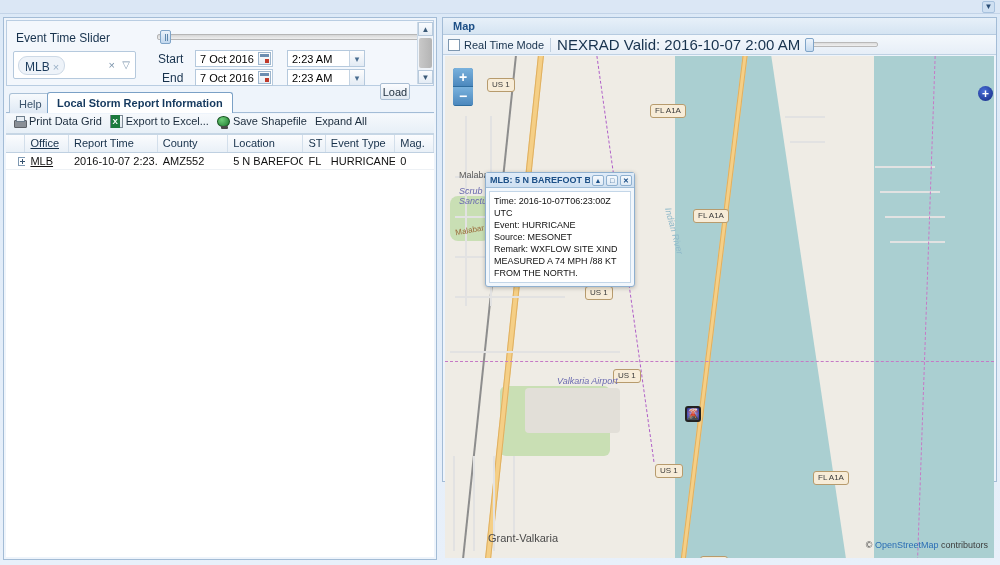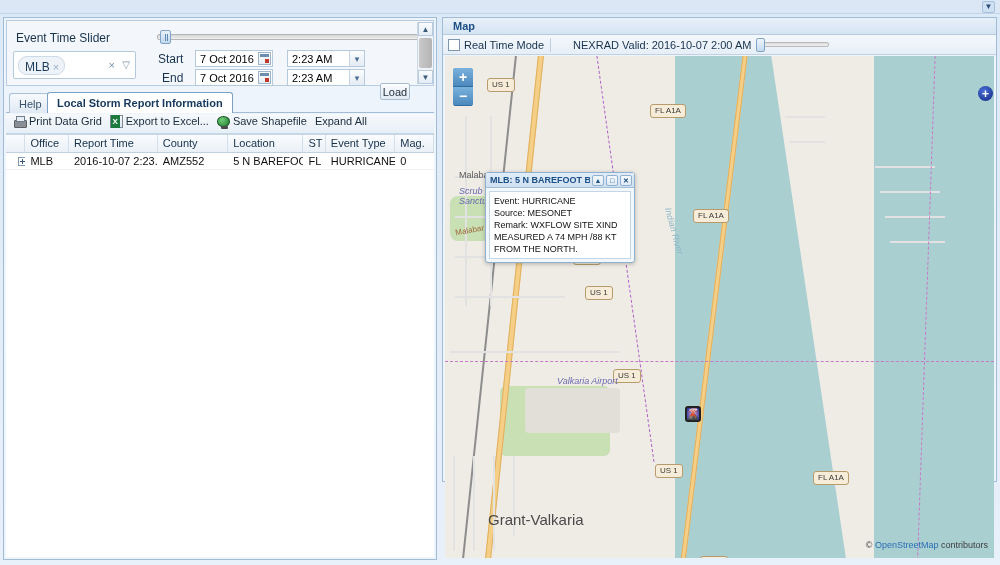--- a/index.html
+++ b/index.html
@@ -274,21 +274,21 @@
     display: flex; height: 17px;
     border-bottom: 1px solid #edf1f5;
     background: #fff;
   }
   .grid-row .cell {
     font-size: 11px; color: #111;
     padding: 2px 0 0 5px;
     overflow: hidden; white-space: nowrap;
   }
   .c-exp { width: 20px; }
-  .c-off { width: 45px; }
+  .c-off { width: 45px; text-decoration: underline; }
   .c-rpt { width: 92px; }
   .c-cty { width: 73px; }
   .c-loc { width: 78px; }
   .c-st  { width: 23px; }
   .c-evt { width: 72px; }
   .c-mag { width: 40px; }
   .expander {
     width: 9px; height: 9px; margin: 2px 0 0 7px;
     border: 1px solid #7f99b2; background: #fff;
     position: relative;
@@ -321,21 +321,21 @@
     display: flex; align-items: center; padding-left: 5px;
   }
   .chk {
     width: 12px; height: 12px; background: #fff;
     border: 1px solid #7d97b0; margin-right: 4px;
   }
   .rtm-label { font-size: 11px; color: #17324d; }
   .sep {
     width: 1px; height: 14px; background: #c0d0e0; margin: 0 6px;
   }
-  .nexrad-label { font-size: 11px; color: #17324d; margin-left: 16px; }
+  .nexrad-label { font-size: 15px; color: #17324d; }
   .nex-track {
     position: relative; width: 72px; height: 5px; margin-left: 6px;
     background: linear-gradient(#dcdcdc, #f0f0f0);
     border: 1px solid #b9b9b9; border-radius: 2px;
   }
   .nex-thumb {
     position: absolute; left: -2px; top: -5px;
     width: 9px; height: 14px;
     background: linear-gradient(#eef4fb, #c5daef);
     border: 1px solid #7fa4c8; border-radius: 2px;
@@ -672,40 +672,41 @@
       <div class="shield" style="left:140px; top:230px;">US 1</div>
       <div class="shield" style="left:168px; top:313px;">US 1</div>
       <div class="shield" style="left:210px; top:408px;">US 1</div>
       <div class="shield" style="left:255px; top:500px;">US 1</div>
       <div class="shield" style="left:205px; top:48px;">FL A1A</div>
       <div class="shield" style="left:248px; top:153px;">FL A1A</div>
       <div class="shield" style="left:368px; top:415px;">FL A1A</div>
 
       <div class="placename italic-blue" style="left:205px; top:170px; transform:rotate(75deg); color:#8fb9c9;">Indian River</div>
       <div class="placename italic-blue" style="left:112px; top:320px;">Valkaria Airport</div>
-      <div class="placename" style="left:43px; top:455px; font-size:15px;">Grant-Valkaria</div>
+      <div class="placename" style="left:43px; top:476px; font-size:11px;">Grant-Valkaria</div>
       <div class="placename" style="left:14px; top:114px; font-size:9px; color:#5a5a5a;">Malabar</div>
       <div class="placename italic-blue" style="left:14px; top:130px; width:40px; white-space:normal; line-height:10px;">Scrub Sanctuary</div>
       <div class="placename" style="left:10px; top:168px; font-size:8px; color:#9a6a3a; transform:rotate(-10deg);">Malabar Road</div>
 
       <div class="zoom-ctl">
         <div>+</div>
         <div>−</div>
       </div>
 
       <div class="hurricane-marker">🌋</div>
 
       <div class="popup">
         <div class="popup-head">
           <span class="ttl">MLB: 5 N BAREFOOT BAY</span>
           <span class="btn">▲</span>
           <span class="btn">□</span>
           <span class="btn">✕</span>
         </div>
         <div class="popup-body">
+          <div>Time: 2016-10-07T06:23:00Z UTC</div>
           <div>Event: HURRICANE</div>
           <div>Source: MESONET</div>
           <div>Remark: WXFLOW SITE XIND MEASURED A 74 MPH /88 KT FROM THE NORTH.</div>
         </div>
       </div>
 
       <div class="attrib">
         <span>© </span><a href="#">OpenStreetMap</a><span> contributors</span>
       </div>
     </div>

